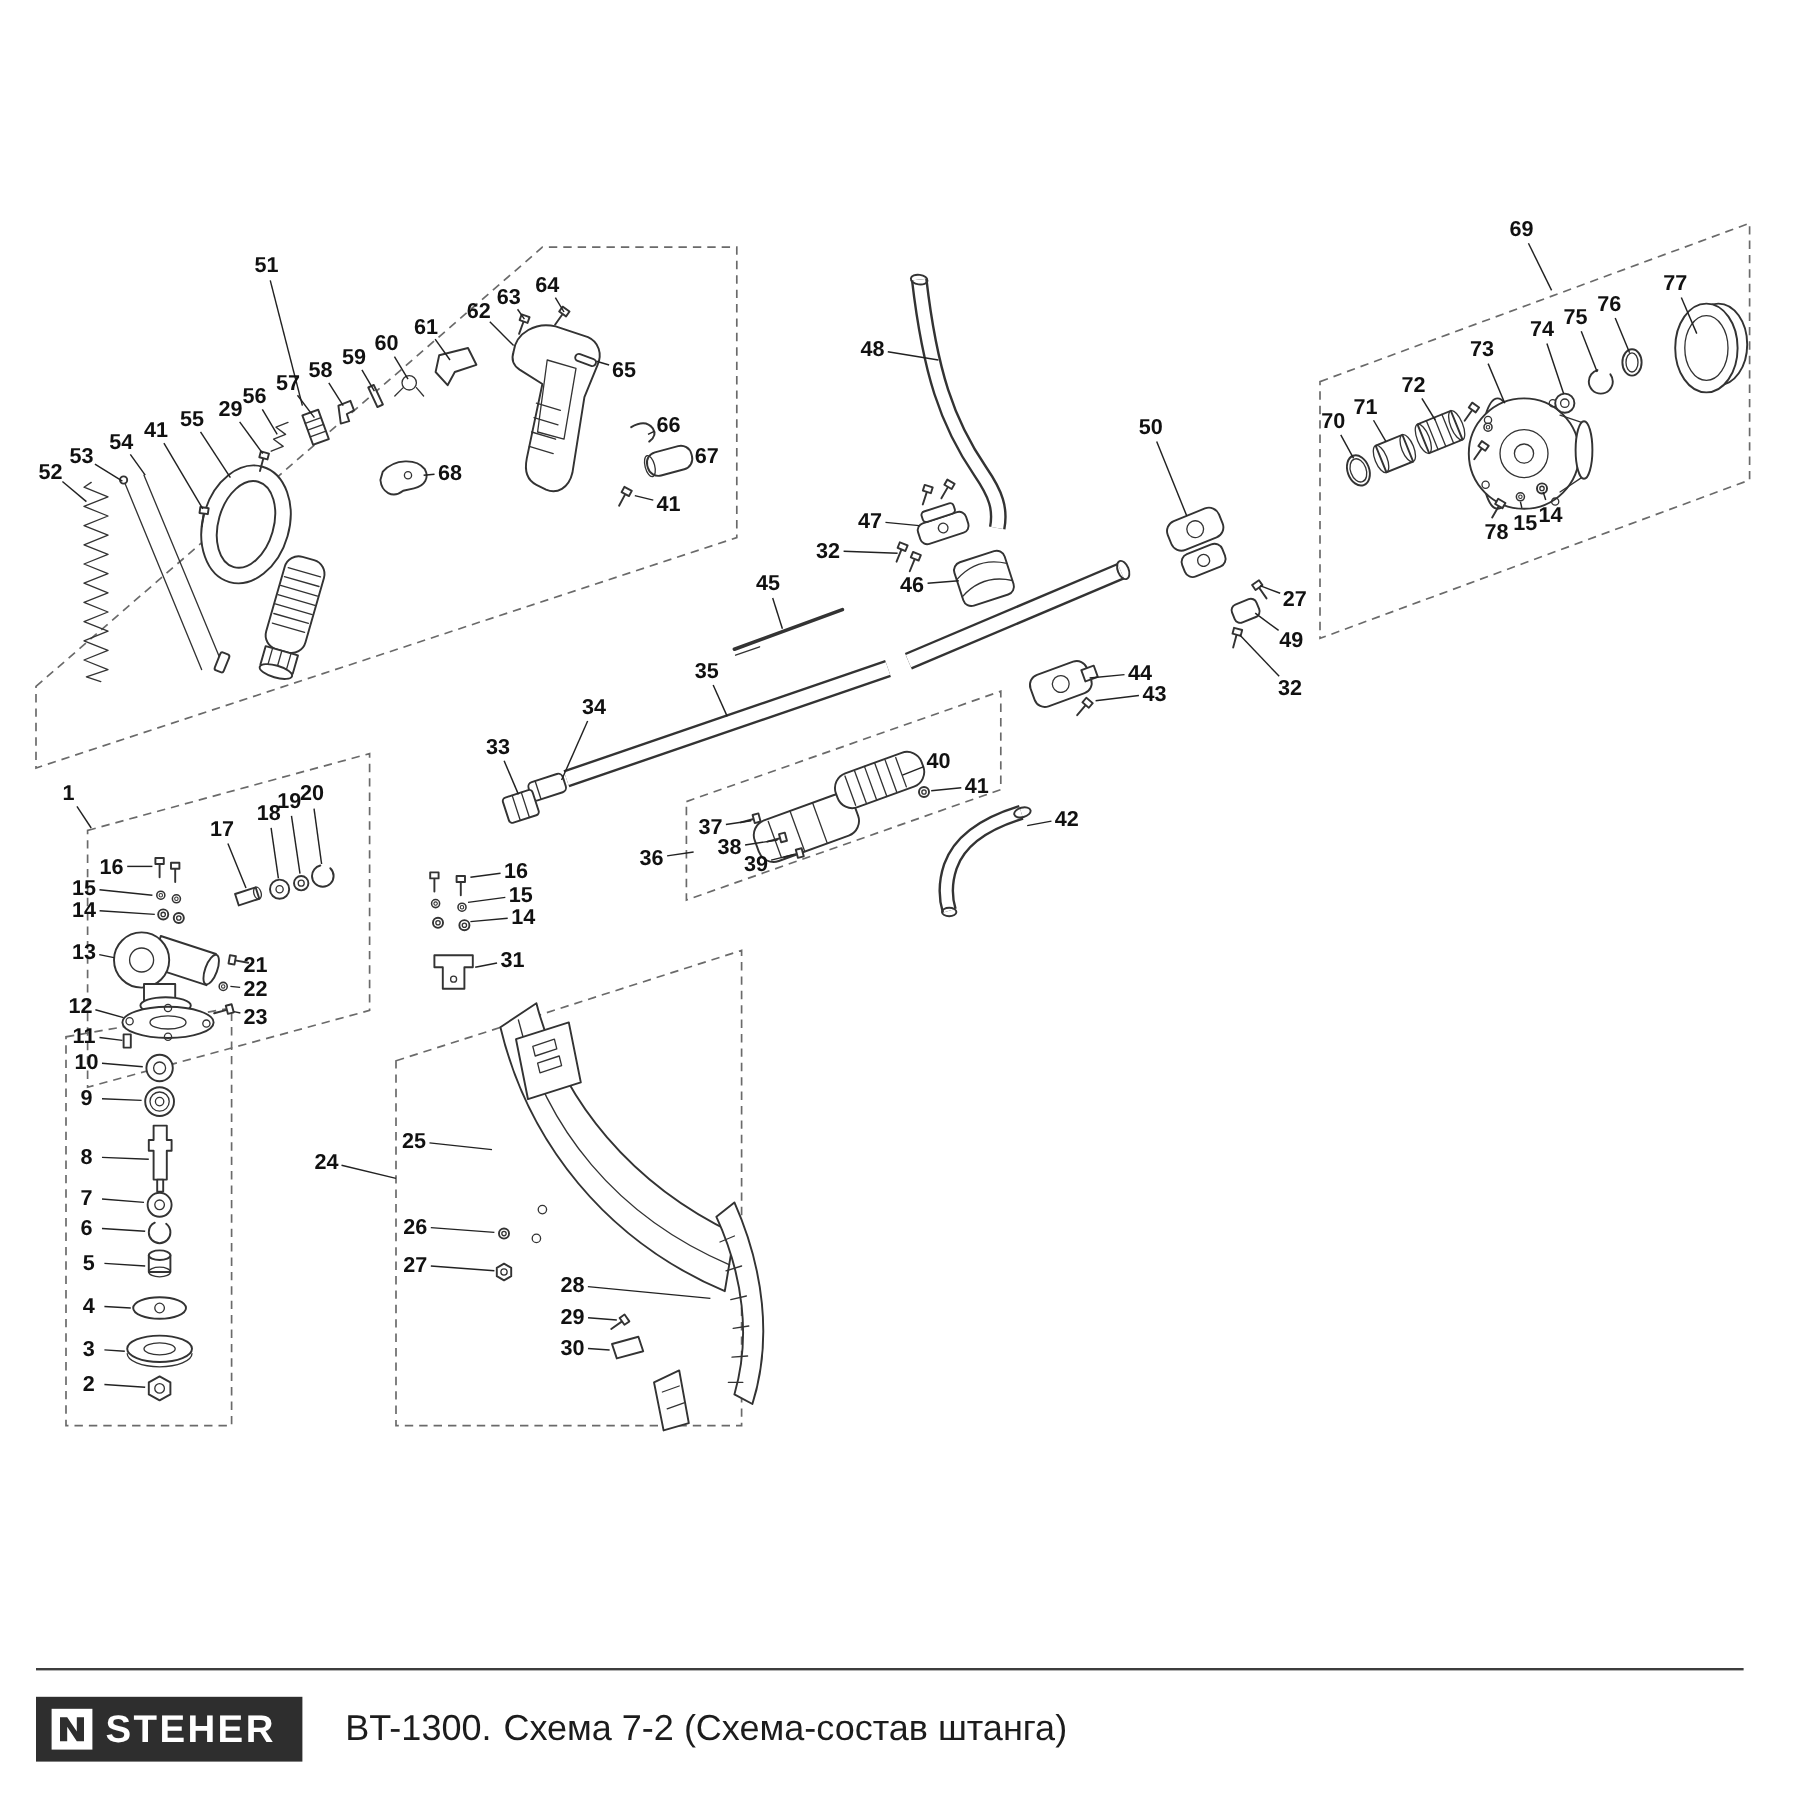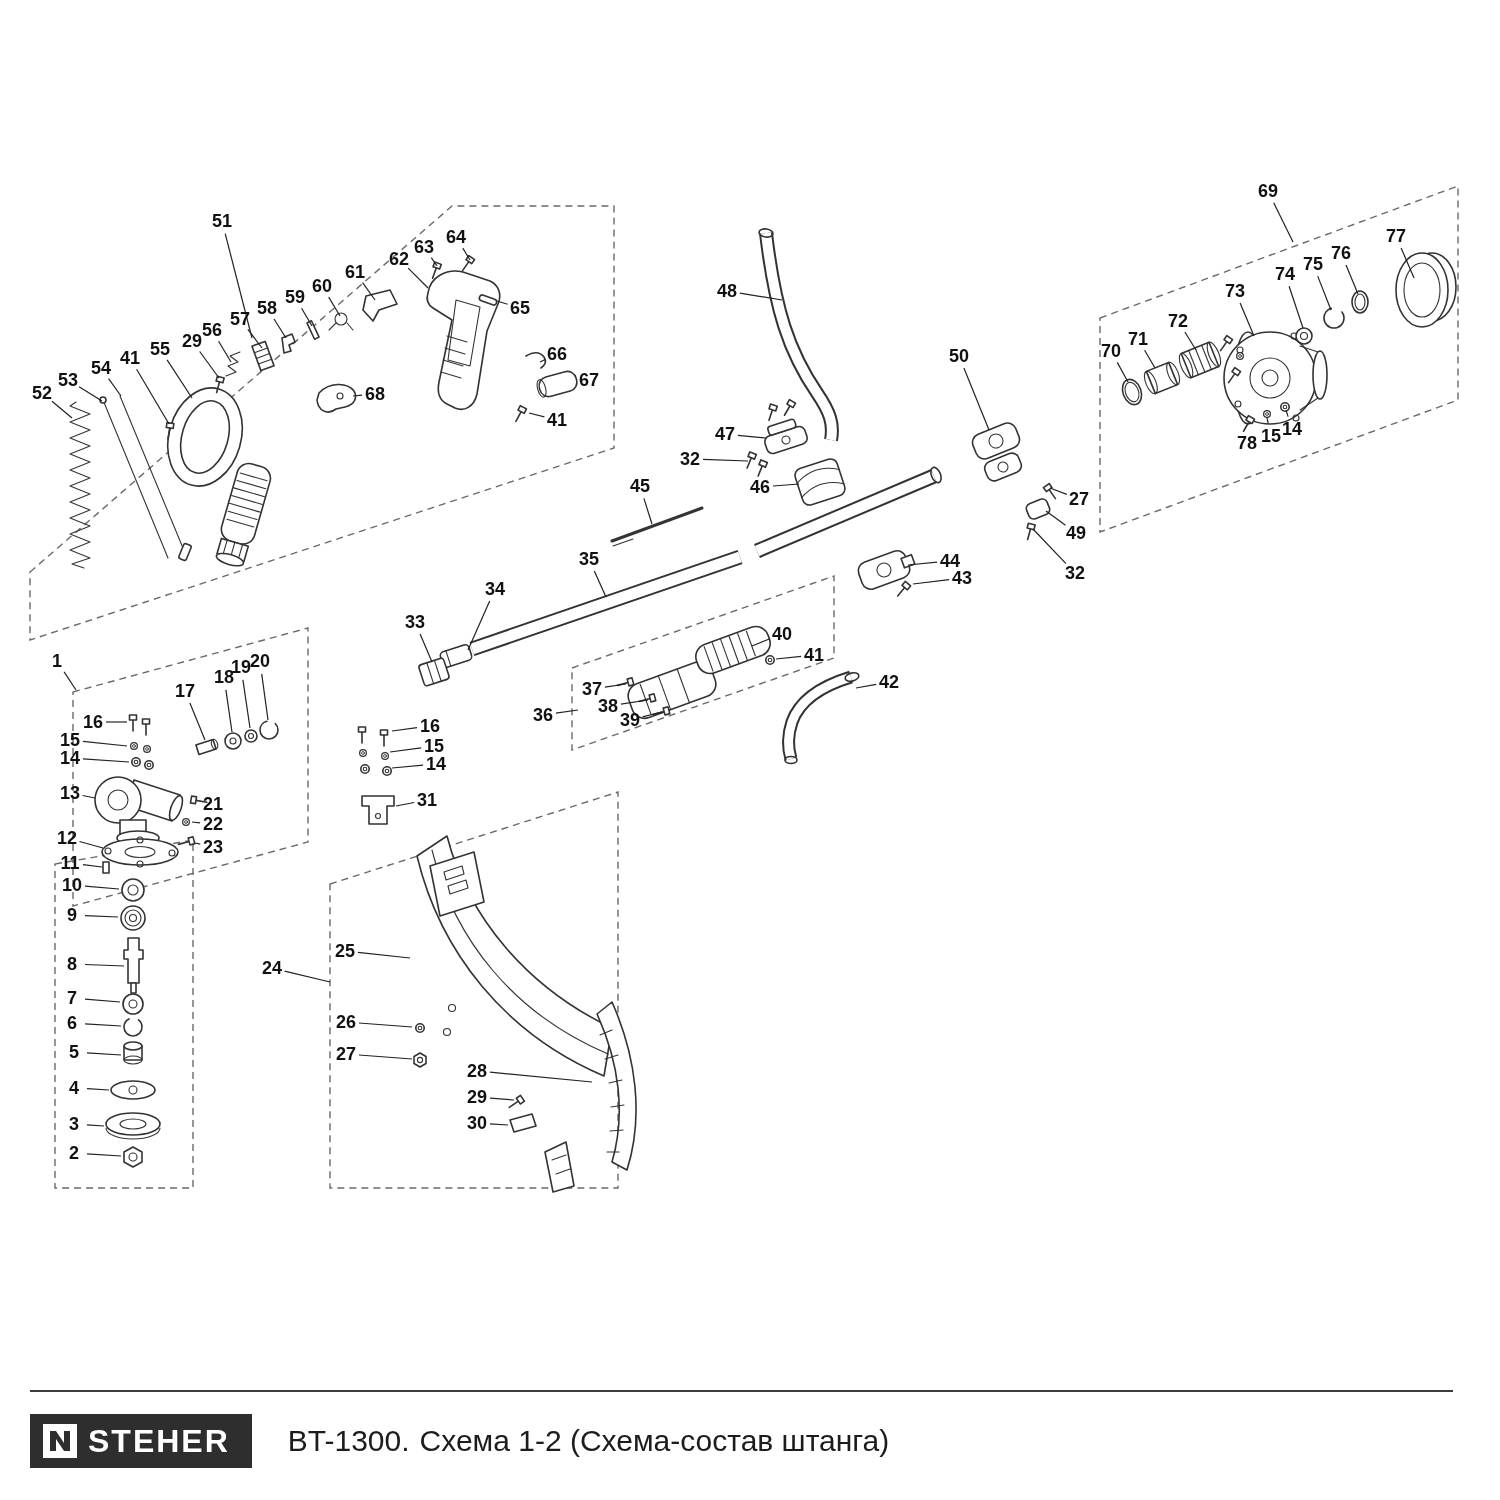--- a/index.html
+++ b/index.html
@@ -568,18 +568,18 @@
   <div class="rule"></div>
   <div class="brandrow">
     <div class="logo">
       <svg width="36" height="36" viewBox="0 0 36 36" style="position:static">
         <rect x="1" y="1" width="34" height="34" fill="#ffffff"></rect>
         <path d="M8,28 V8 h6 l8,12 V8 h6 v20 h-6 L14,16 v12 z" fill="#2e2e2e"></path>
       </svg>
       <span class="brand">STEHER</span>
     </div>
     <div class="doc-title">
-      <span class="model">BT-1300.</span><span>Схема 1-2 (Схема-состав штанга)</span>
+      <span class="model">BT-1300.</span><span>Схема 7-2 (Схема-состав штанга)</span>
     </div>
   </div>
 </div>
 
 </div>
 
 </body></html>

